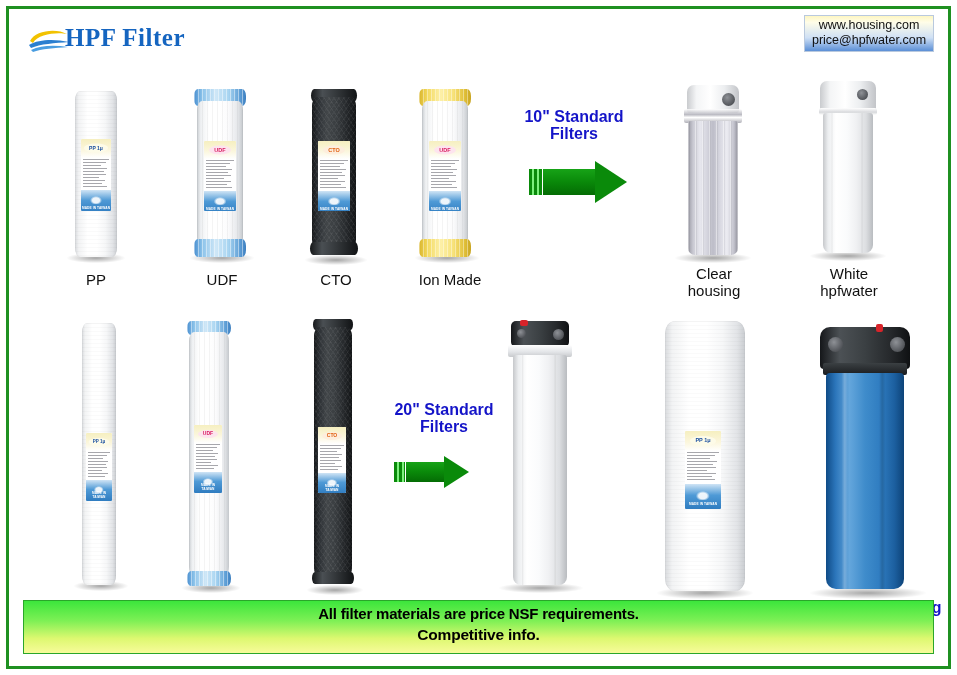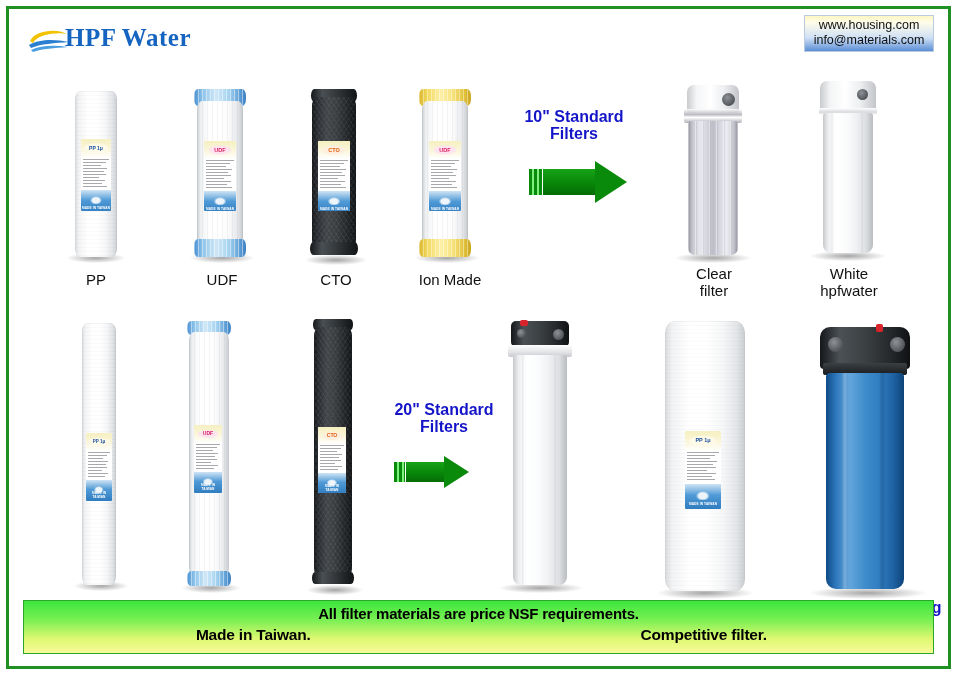--- a/index.html
+++ b/index.html
@@ -322,26 +322,26 @@
 
 <div id="page">
   <div id="frame">
 
     <div id="logo">
       <svg class="logo-mark" viewBox="0 0 44 28">
         <path d="M3 14 C8 3, 30 1, 40 7 C30 5, 11 7, 6 16 Z" fill="#F2C200"></path>
         <path d="M2 18 C12 12, 28 12, 42 15 C28 16, 13 17, 4 21 Z" fill="#2B7FD0"></path>
         <path d="M4 23 C14 18, 28 18, 41 20 C28 21, 14 22, 6 25 Z" fill="#4a9de0"></path>
       </svg>
-      <div class="logo-text">HPF Water</div>
+      <div class="logo-text">HPF Filter</div>
     </div>
 
     <div id="contact">
       <div>www.housing.com</div>
-      <div>info@materials.com</div>
+      <div>price@hpfwater.com</div>
     </div>
 
     <div class="product" style="left:62px; top:82px; width:50px; height:170px;">
       <div class="shadow-foot" style="left:-4px; top:162px; width:58px; height:10px;"></div>
       <div class="cart white" style="left:4px; top:0; width:42px; height:166px;"></div>
       <div class="sticker" style="left:10px; top:48px; width:30px; height:72px;">
         <div class="st-top">
           <div class="st-badge" style="width:24px; height:9px; background:#fdfbe8; color:#1a4fa0; font-size:5px;">PP 1μ</div>
         </div>
         <div class="st-mid">
@@ -460,21 +460,21 @@
     </div>
 
     <div class="housing" style="left:668px; top:74px; width:72px; height:182px;">
       <div class="shadow-foot" style="left:-2px; top:170px; width:76px; height:10px;"></div>
       <div class="hs-cap white-cap" style="left:10px; top:2px; width:52px; height:28px;"></div>
       <div class="hs-port" style="left:45px; top:10px; width:13px; height:13px;"></div>
       <div class="hs-ring" style="left:7px; top:26px; width:58px; height:14px;"></div>
       <div class="hs-body clear" style="left:11px; top:38px; width:50px; height:134px;"></div>
     </div>
     <div class="caption plain" style="left:655px; top:256px; width:100px;">Clear
-filter</div>
+housing</div>
 
     <div class="housing" style="left:803px; top:70px; width:72px; height:186px;">
       <div class="shadow-foot" style="left:-2px; top:172px; width:76px; height:10px;"></div>
       <div class="hs-cap white-cap" style="left:8px; top:2px; width:56px; height:30px;"></div>
       <div class="hs-port" style="left:45px; top:10px; width:11px; height:11px;"></div>
       <div class="hs-ring" style="left:7px; top:29px; width:58px; height:7px; background:linear-gradient(to bottom,#ffffff 0%,#d7d9dc 60%,#ffffff 100%);"></div>
       <div class="hs-body white" style="left:11px; top:34px; width:50px; height:140px;"></div>
     </div>
     <div class="caption plain" style="left:790px; top:256px; width:100px;">White
 hpfwater</div>
@@ -610,19 +610,18 @@
       <div class="hs-port" style="left:14px; top:18px; width:15px; height:15px;"></div>
       <div class="hs-port" style="left:76px; top:18px; width:15px; height:15px;"></div>
       <div class="hs-ring" style="left:9px; top:44px; width:84px; height:12px; background:linear-gradient(to bottom,#3b4043 0%,#1a1c1f 100%);"></div>
       <div class="hs-body blue" style="left:12px; top:54px; width:78px; height:216px;"></div>
     </div>
     <div class="caption bold-blue" style="left:785px; top:590px; width:160px;">Big Flow Housing</div>
 
     <div id="footer">
       <div class="f-line1">All filter materials are price NSF requirements.</div>
       <div class="f-row">
-        <span>Made in Taiwan.</span>
-        <span>Competitive filter.</span>
+        <span>Competitive info.</span>
       </div>
     </div>
 
   </div>
 </div>
 
 </body></html>

